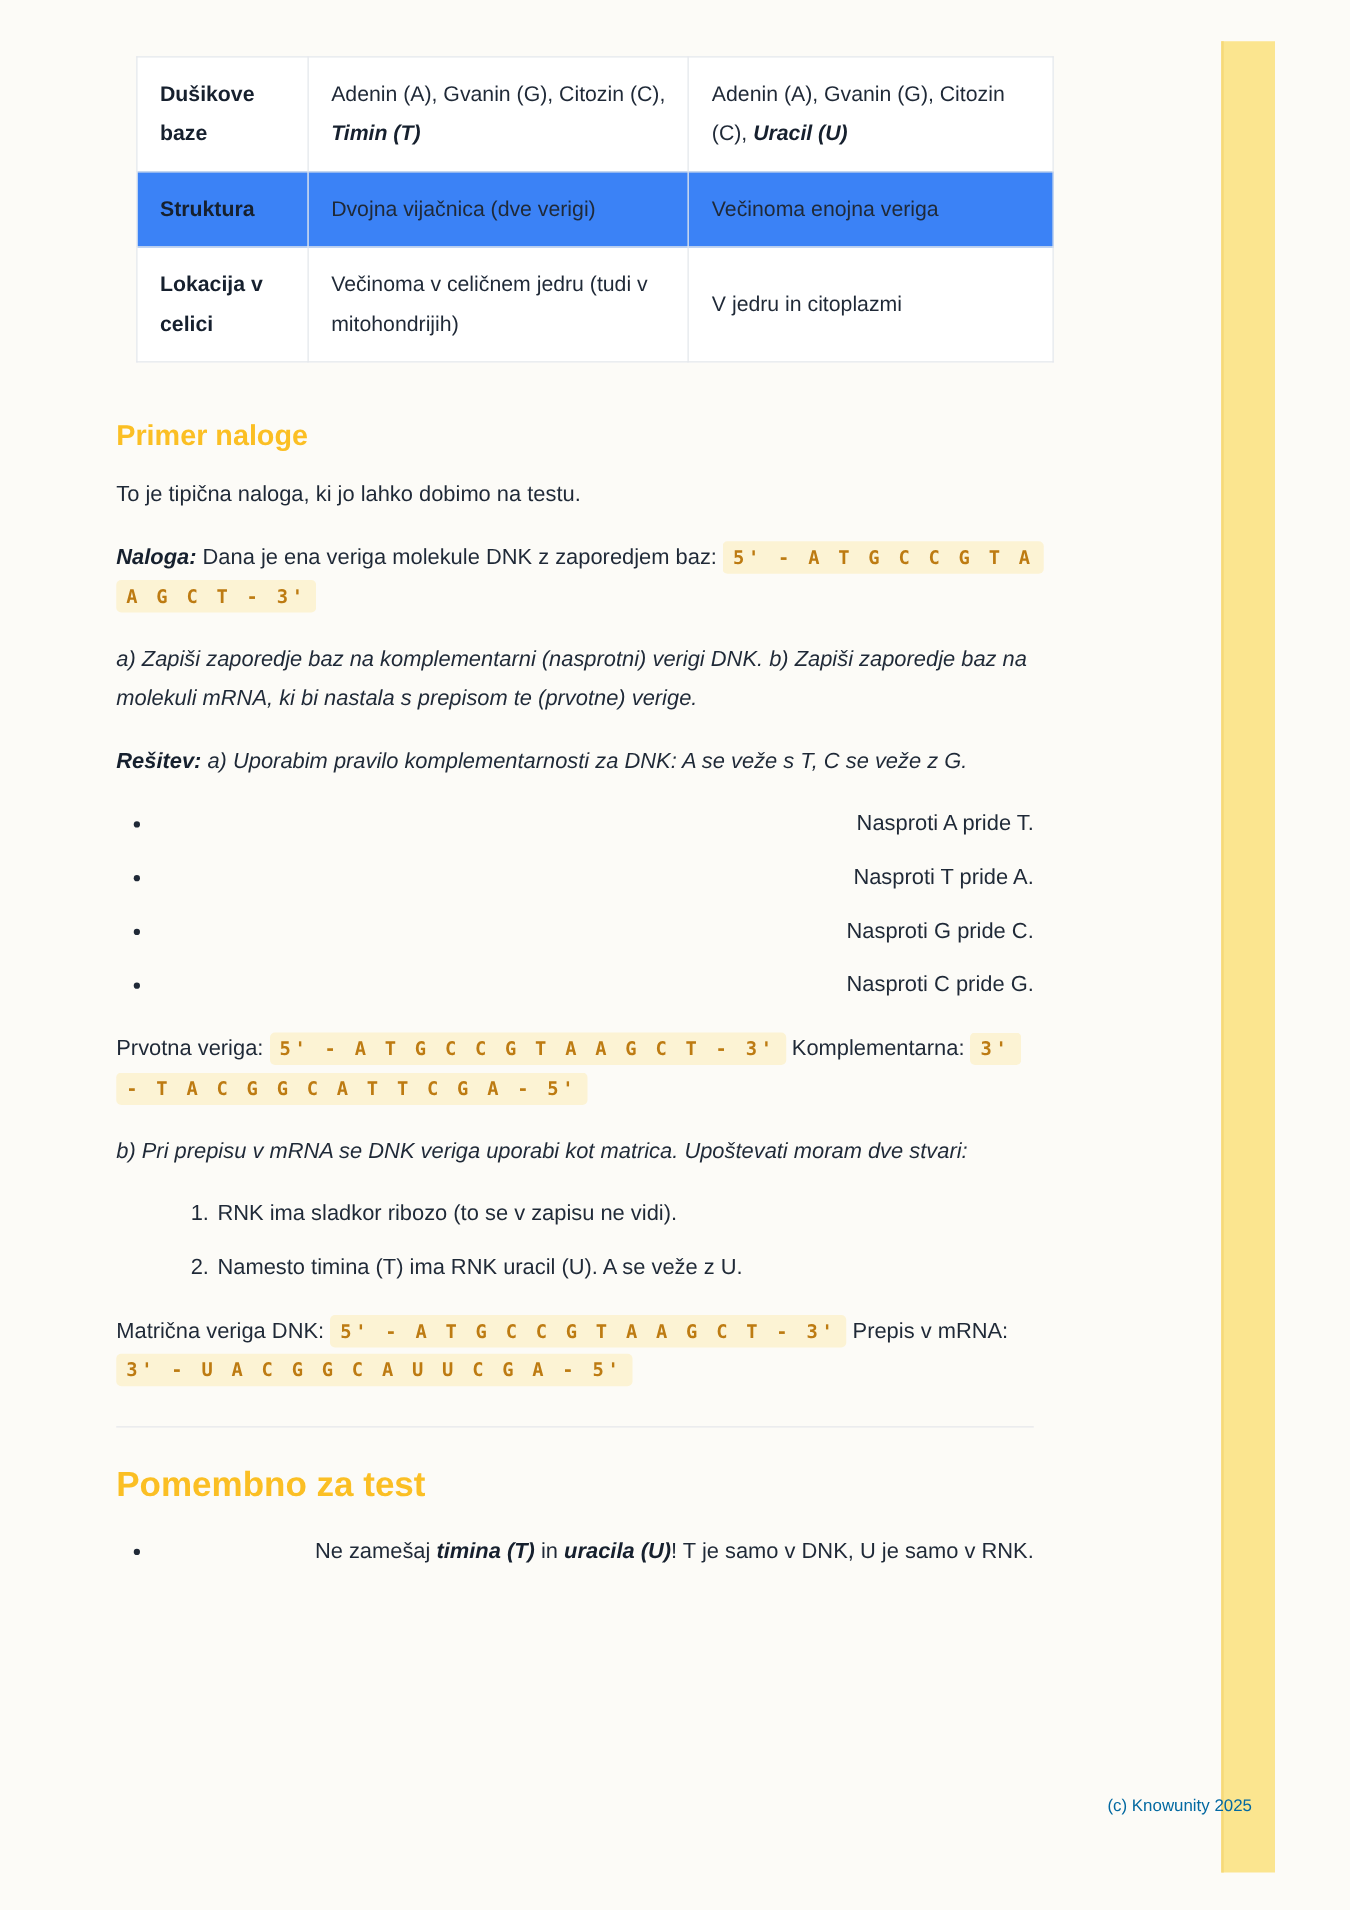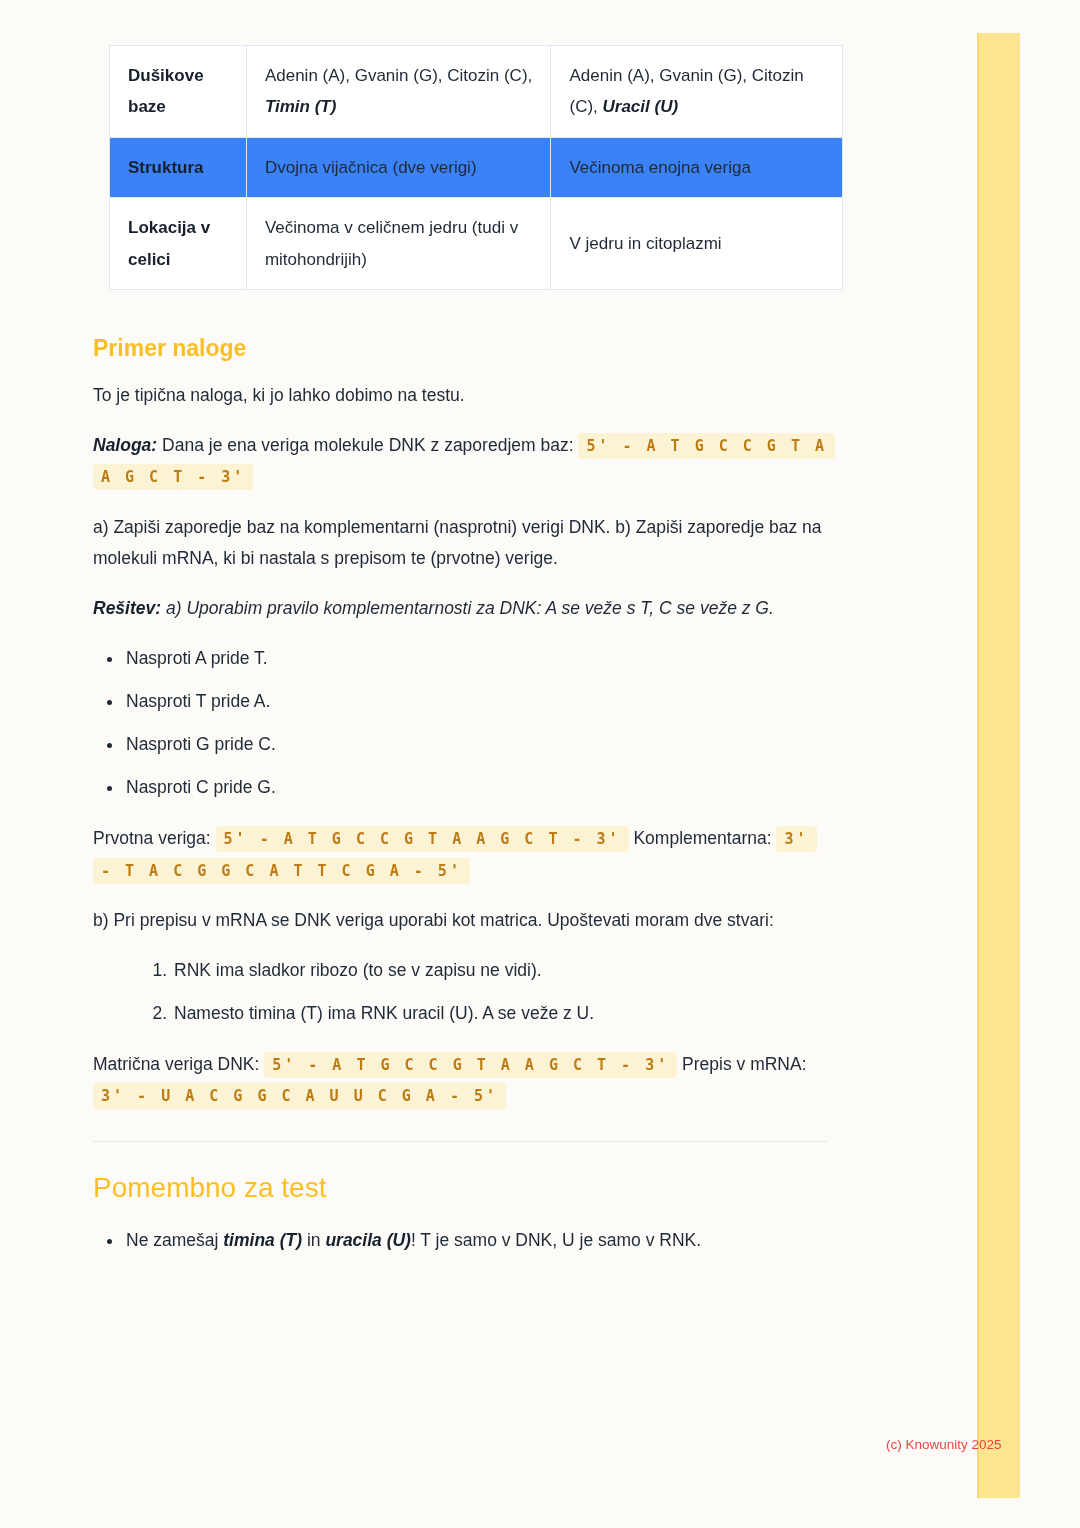--- a/index.html
+++ b/index.html
@@ -48,59 +48,59 @@
   .col-dnk   { width: 305px; }
   .col-rnk   { width: 292px; }
 
   h2.gold {
     font-size: 23px; font-weight: 700;
     color: #fbbf24;
     margin: 44px 0 16px;
     line-height: 1.3;
   }
   h1.gold {
-    font-size: 28px; font-weight: 400;
+    font-size: 28px; font-weight: 700;
     color: #fbbf24;
     margin: 28px 0 18px;
     line-height: 1.3;
   }
   p { margin: 0 0 19px; }
-  .italic { }
+  .italic { font-style: italic; }
   strong, b { font-weight: 700; color: #16202e; font-style: italic; }
   em { font-style: italic; }
 
   code.seq {
     font-family: "DejaVu Sans Mono", "Liberation Mono", monospace;
     background: #fcf3d4;
     color: #bd7b12;
     font-size: 15px;
     font-weight: 700;
     letter-spacing: 3px;
     padding: 4px 8px;
     border-radius: 4px;
     -webkit-box-decoration-break: clone;
     box-decoration-break: clone;
   }
 
   ul.bullets { margin: 0 0 20px; padding-left: 31px; list-style: disc; }
-  ul.bullets li { margin-bottom: 12px; padding-left: 2px; }
+  ul.bullets li { margin-bottom: 12px; padding-left: 2px; text-align: right; }
   ol.steps { margin: 0 0 20px; padding-left: 31px; }
   ol.steps li { margin-bottom: 12px; padding-left: 2px; margin-left: 48px; }
 
   hr.divider {
     border: none;
     border-top: 1px solid #e5e7eb;
     margin: 30px 0 26px;
   }
 
   .copyright {
     position: absolute;
     left: 886px; top: 1437px;
     font-size: 13.5px;
-    color: #ef4444;
+    color: #0369a1;
     z-index: 3;
     white-space: nowrap;
   }
 </style>
 </head>
 <body>
 
 <div class="accent-stripe"></div>
 
 <div class="content">

